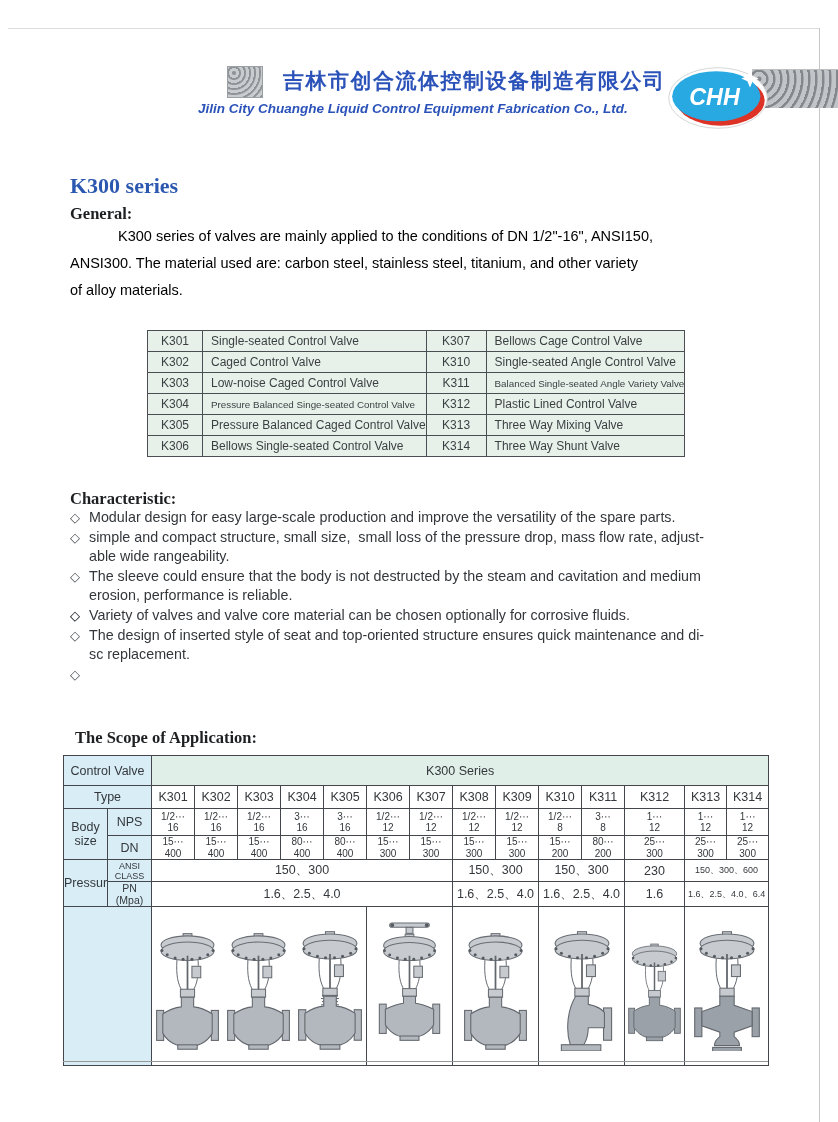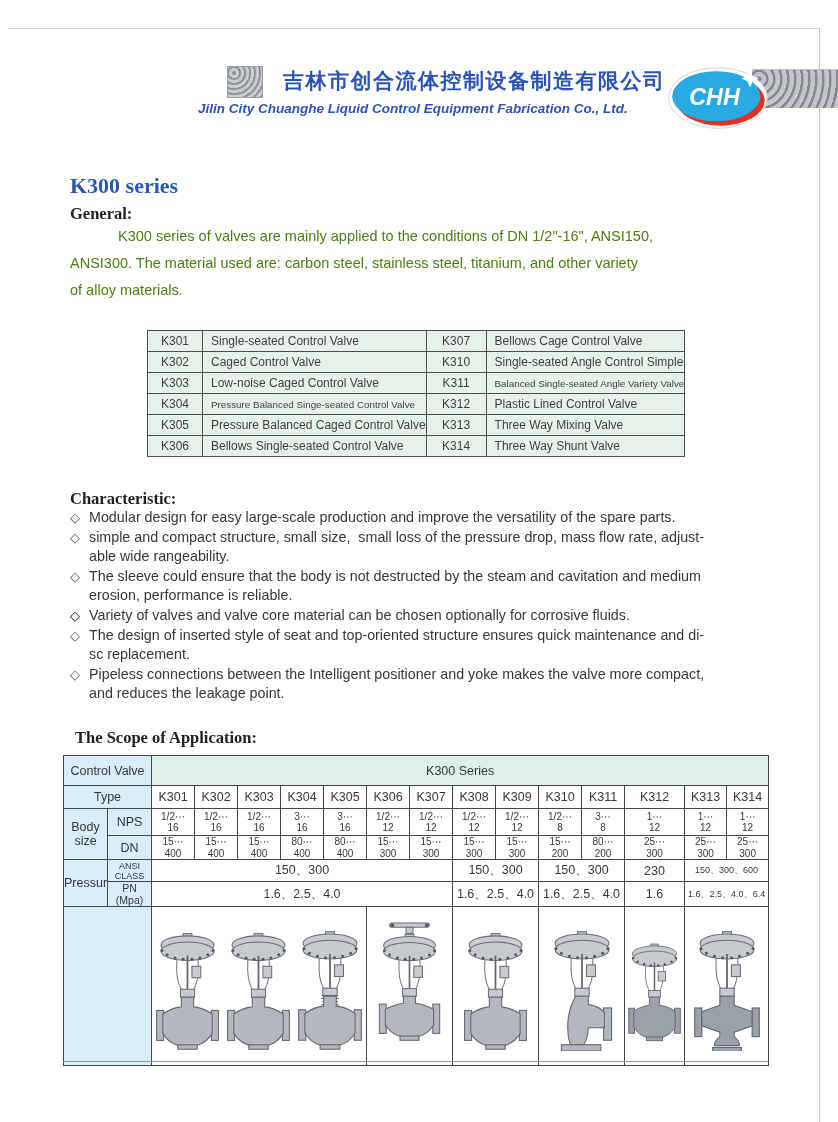--- a/index.html
+++ b/index.html
@@ -26,21 +26,21 @@
   .company-en{left:198px;top:101px;font-size:13.5px;font-weight:bold;font-style:italic;
      color:#2a52b8;}
   .logo{left:666px;top:66px;text-align:center;}
 
   
   .doc-title{left:70px;top:173px;font-family:"Liberation Serif",serif;font-weight:bold;
      font-size:22px;color:#2b57b0;}
   .sec-heading{font-family:"Liberation Serif",serif;font-weight:bold;font-size:16.5px;color:#1d1f21;}
   .general-heading{left:70px;top:204px;}
   .general-text{left:70px;top:223px;width:710px;font-size:14.5px;line-height:27px;
-     color:#4d7c0f;white-space:pre-wrap;text-indent:48px;}
+     color:#000000;white-space:pre-wrap;text-indent:48px;}
 
   .char-heading{left:70px;top:489px;}
   .char-list{left:70px;top:508px;width:706px;}
   .char-item{position:relative;padding-left:19px;font-size:14.3px;line-height:19.6px;
      color:#33373b;white-space:pre-wrap;}
   .char-item .diamond{position:absolute;left:0;top:0;font-size:13px;color:#44484c;}
 
   .scope-heading{left:75px;top:728px;}
 
   
@@ -120,21 +120,21 @@
         <tr>
           <td class="code">K301</td>
           <td class="">Single-seated Control Valve</td>
           <td class="code">K307</td>
           <td class="">Bellows Cage Control Valve</td>
         </tr>
         <tr>
           <td class="code">K302</td>
           <td class="">Caged Control Valve</td>
           <td class="code">K310</td>
-          <td class="">Single-seated Angle Control Simple</td>
+          <td class="">Single-seated Angle Control Valve</td>
         </tr>
         <tr>
           <td class="code">K303</td>
           <td class="">Low-noise Caged Control Valve</td>
           <td class="code">K311</td>
           <td class="small">Balanced Single-seated Angle Variety Valve</td>
         </tr>
         <tr>
           <td class="code">K304</td>
           <td class="small">Pressure Balanced Singe-seated Control Valve</td>
@@ -160,22 +160,21 @@
   <div class="abs char-list" id="char-list">
       <div class="char-item"><span class="diamond">◇</span><span>Modular design for easy large-scale production and improve the versatility of the spare parts.</span></div>
       <div class="char-item"><span class="diamond">◇</span><span>simple and compact structure, small size,  small loss of the pressure drop, mass flow rate, adjust-
 able wide rangeability.</span></div>
       <div class="char-item"><span class="diamond">◇</span><span>The sleeve could ensure that the body is not destructed by the steam and cavitation and medium
 erosion, performance is reliable.</span></div>
       <div class="char-item"><span class="diamond">◇</span></div>
       <div class="char-item"><span class="diamond">◇</span><span>Variety of valves and valve core material can be chosen optionally for corrosive fluids.</span></div>
       <div class="char-item"><span class="diamond">◇</span><span>The design of inserted style of seat and top-oriented structure ensures quick maintenance and di-
 sc replacement.</span></div>
-      <div class="char-item"><span class="diamond">◇</span><span>Pipeless connections between the Intelligent positioner and yoke makes the valve more compact,
-and reduces the leakage point.</span></div>
+      <div class="char-item"><span class="diamond">◇</span></div>
     </div>
 
   <div class="abs sec-heading scope-heading">The Scope of Application:</div>
 
   <table class="abs scope-table">
     <colgroup id="scope-cols">
         <col style="width:44px">
         <col style="width:44px">
         <col style="width:43px">
         <col style="width:43px">

